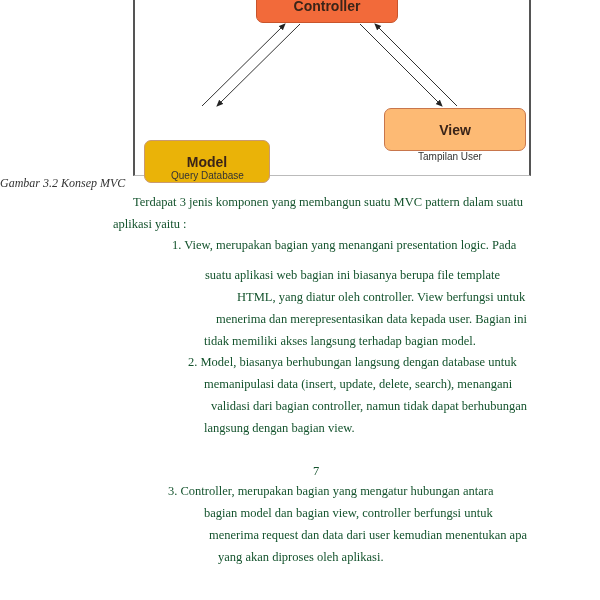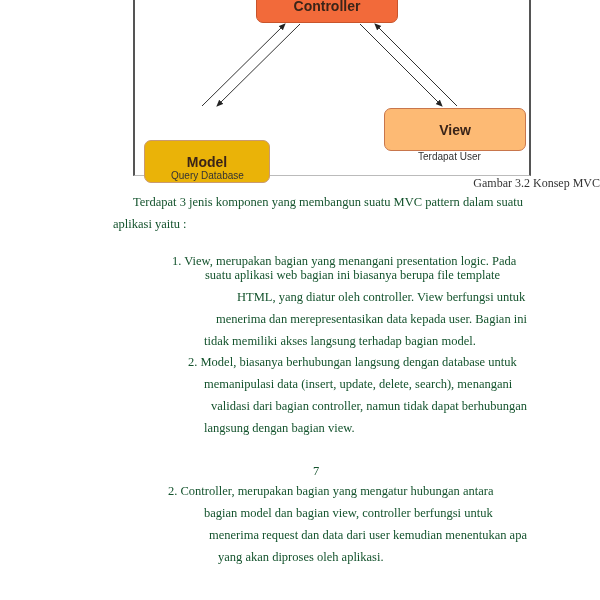--- a/index.html
+++ b/index.html
@@ -17,21 +17,21 @@
     font-family: "Liberation Sans", sans-serif; font-weight: bold; font-size: 14px;
     color: #3a2418; display: flex; align-items: center; justify-content: center;
   }
   .box.controller { left: 121px; top: -20px; width: 142px; height: 45px; background: #f26a3a; border: 1.5px solid #c8542b; align-items: flex-end; padding-bottom: 8px; }
   .box.model { left: 9px; top: 110px; width: 126px; height: 43px; background: #eab308; border: 1.5px solid #c99a72; margin-top: 32px; }
   .box.view { left: 249px; top: 110px; width: 142px; height: 43px; background: #fdba74; border: 1.5px solid #c8764c; }
   .sub { position: absolute; font-family: "Liberation Sans", sans-serif; font-size: 10px; color: #333; }
   .sub.model-sub { left: 36px; top: 172px; }
   .sub.view-sub { left: 283px; top: 153px; }
   svg.arrows { position: absolute; left: 0; top: 0; width: 398px; height: 178px; overflow: visible; }
-  .caption { position: absolute; top: 176px; left: 0; width: 600px; text-align: right; font-size: 12px; color: #333; }
+  .caption { position: absolute; top: 176px; left: 0; width: 600px; text-align: left; font-style: italic; font-size: 12px; color: #333; }
   .p { position: absolute; font-size: 12.5px; white-space: nowrap; color: #14532d; }
 </style>
 </head>
 <body>
 
 <div class="figure">
   <svg class="arrows">
     <defs>
       <marker id="ah" markerWidth="8" markerHeight="8" refX="6" refY="3" orient="auto">
         <path d="M0,0 L7,3 L0,6 z" fill="#222"></path>
@@ -45,37 +45,37 @@
   <div class="box controller">
       <span>Controller</span>
     </div>
   <div class="box model">
       <span>Model</span>
     </div>
   <div class="box view">
       <span>View</span>
     </div>
   <div class="sub model-sub">Query Database</div>
-  <div class="sub view-sub">Terdapat User</div>
+  <div class="sub view-sub">Tampilan User</div>
 </div>
 
 <div class="caption">Gambar 3.2 Konsep MVC</div>
 
 <div class="p" style="left:133px; top:195px;">Terdapat 3 jenis komponen yang membangun suatu MVC pattern dalam suatu</div>
 <div class="p" style="left:113px; top:217px;">aplikasi yaitu :</div>
 
-<div class="p" style="left:172px; top:254px;">1. View, merupakan bagian yang menangani presentation logic.  Pada</div>
+<div class="p" style="left:172px; top:238px;">1. View, merupakan bagian yang menangani presentation logic.  Pada</div>
 <div class="p" style="left:205px; top:268px;">suatu aplikasi web bagian ini biasanya berupa file template</div>
 <div class="p" style="left:237px; top:290px;">HTML, yang diatur oleh controller. View berfungsi untuk</div>
 <div class="p" style="left:216px; top:312px;">menerima dan merepresentasikan data kepada user. Bagian ini</div>
 <div class="p" style="left:204px; top:334px;">tidak memiliki akses langsung terhadap bagian model.</div>
 
 <div class="p" style="left:188px; top:355px;">2. Model, biasanya berhubungan langsung dengan database untuk</div>
 <div class="p" style="left:204px; top:377px;">memanipulasi data (insert, update, delete, search), menangani</div>
 <div class="p" style="left:211px; top:399px;">validasi dari bagian controller, namun tidak dapat berhubungan</div>
 <div class="p" style="left:204px; top:421px;">langsung dengan bagian view.</div>
 
 <div class="p" style="left:313px; top:464px;">7</div>
 
-<div class="p" style="left:168px; top:484px;">2. Controller, merupakan bagian yang mengatur hubungan antara</div>
+<div class="p" style="left:168px; top:484px;">3. Controller, merupakan bagian yang mengatur hubungan antara</div>
 <div class="p" style="left:204px; top:506px;">bagian model dan bagian view, controller berfungsi untuk</div>
 <div class="p" style="left:209px; top:528px;">menerima request dan data dari user kemudian menentukan apa</div>
 <div class="p" style="left:204px; top:550px;margin-left:14px;">yang akan diproses oleh aplikasi.</div>
 
 </body></html>

